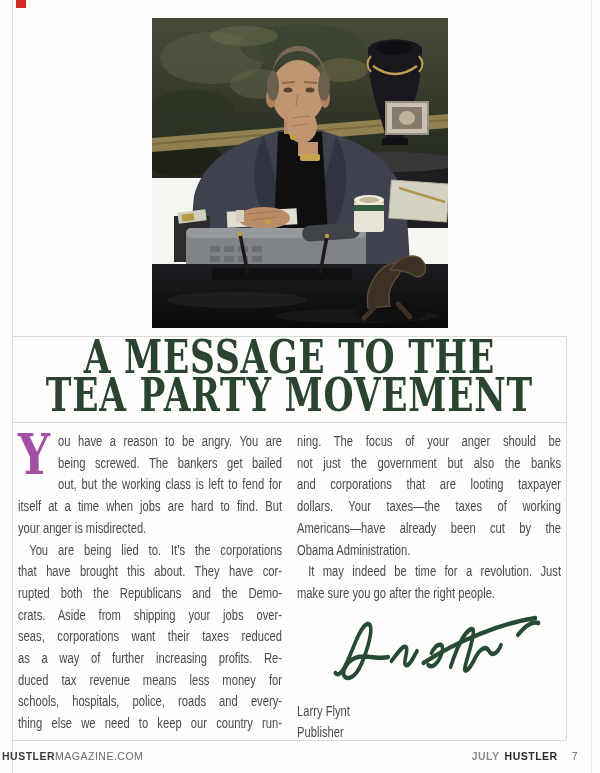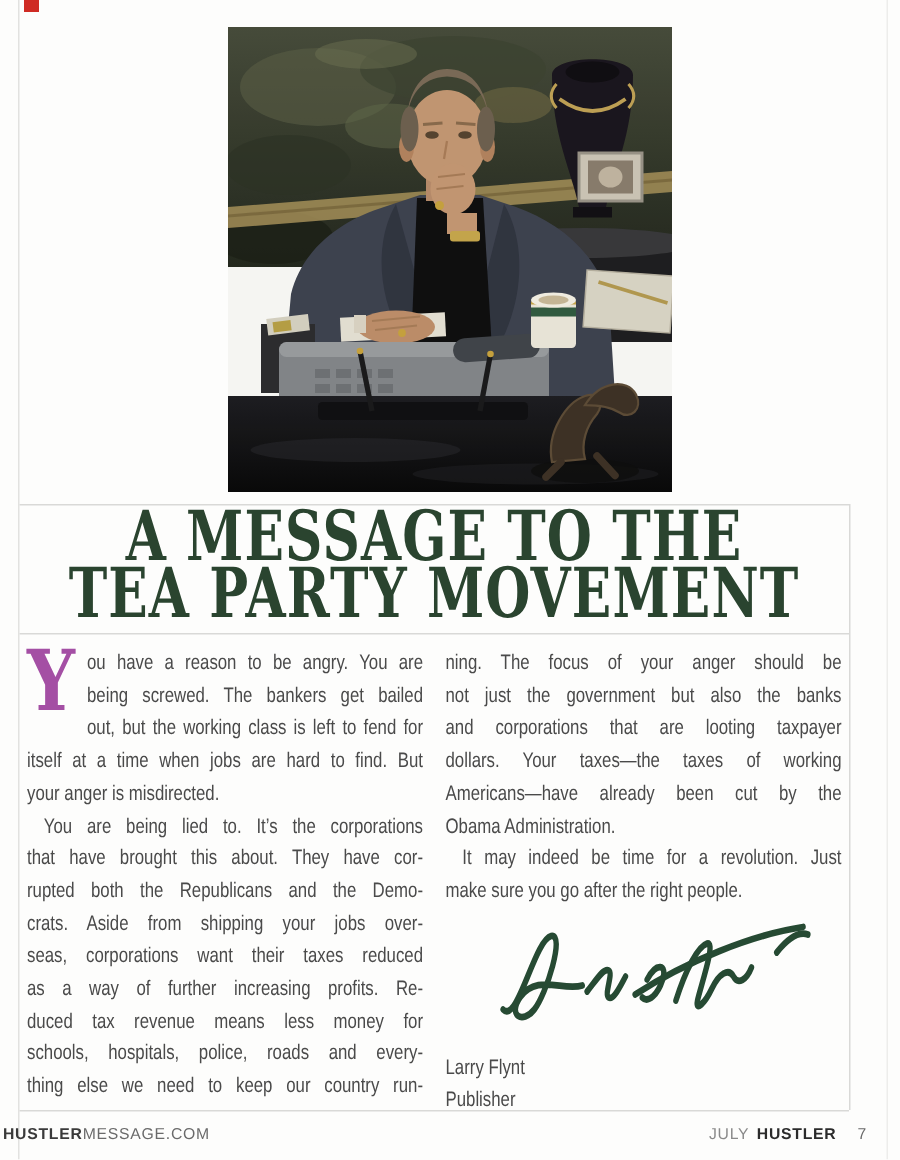--- a/index.html
+++ b/index.html
@@ -39,21 +39,21 @@
            color:#a44fa4;text-align:left;}
 
   .signature-svg{display:block;margin:8px 0 0 40px;width:265px;height:82px;}
   .byline-name{margin-top:6px;text-align:left;}
   .byline-title{text-align:left;}
 
   .footer{position:absolute;top:750px;font-size:10.5px;letter-spacing:.5px;color:#6a6a6a;}
   .footer-left{left:2px;}
   .footer-right{right:22px;text-align:right;}
   .f-bold{font-weight:bold;color:#3a3a3a;}
-  .f-light{color:#8a8a8a;}
+  .f-light{color:#8a8a8a;font-weight:bold;}
   .f-brand{font-weight:bold;color:#2b2b2b;margin-left:5px;}
   .f-page{color:#6a6a6a;margin-left:14px;}
 </style>
 </head>
 <body>
 
 <div>
 
   <div class="red-mark"></div>
   <div class="edge edge-left"></div>
@@ -216,16 +216,16 @@
       <path d="M118,50 C160,28 216,10 258,5"></path>
       <path d="M236,22 C246,12 255,8 262,10"></path>
     </svg>
     <div class="byline-name">Larry Flynt</div>
     <div class="byline-title">Publisher</div>
   </div>
 
   <div class="rule rule-bottom"></div>
   <div class="box-right-border"></div>
 
-  <div class="footer footer-left"><span class="f-bold">HUSTLER</span><span>MESSAGE.COM</span></div>
+  <div class="footer footer-left"><span class="f-bold">HUSTLER</span><span>MAGAZINE.COM</span></div>
   <div class="footer footer-right"><span class="f-light">JULY</span><span class="f-brand">HUSTLER</span><span class="f-page">7</span></div>
 
 </div>
 
 </body></html>

